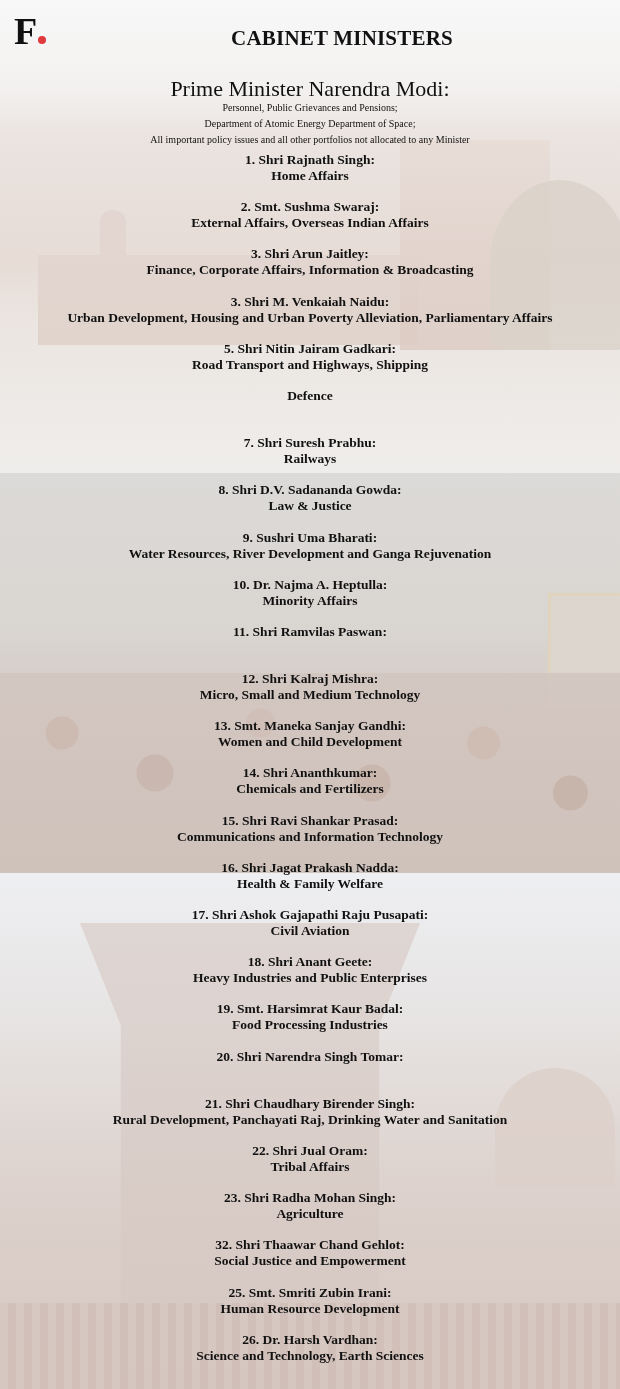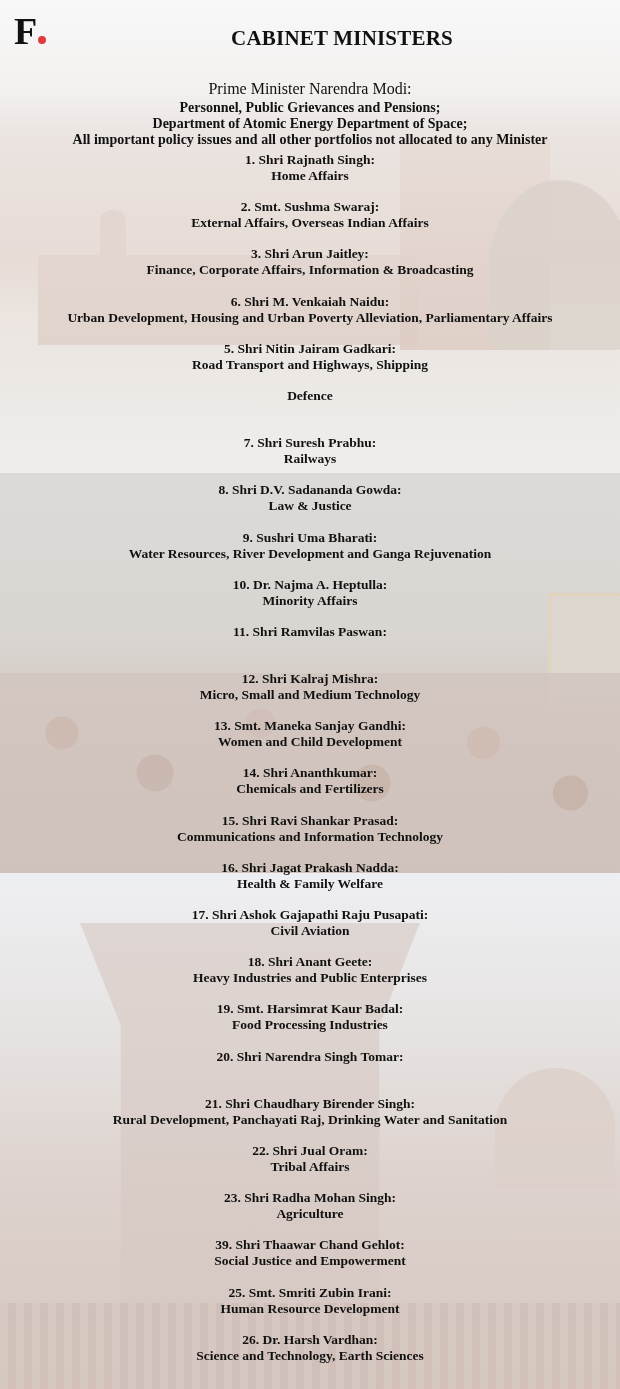--- a/index.html
+++ b/index.html
@@ -47,22 +47,22 @@
   .logo {
     position: absolute; left: 14px; top: 12px;
     font-family: "Liberation Serif", serif; font-weight: bold; font-size: 38px; line-height: 38px; color: #111;
   }
   .logo .dot { display:inline-block; width:8px; height:8px; border-radius:50%; background:#e03a3e; margin-left:1px; vertical-align: baseline; }
   .title {
     position: absolute; left: 0; top: 26px; width: 620px; text-align:center;
     font-weight: bold; font-size: 21px; letter-spacing: 0.2px; padding-left: 32px;
   }
   .pm { position:absolute; left:0; top:78px; width:620px; text-align:center; }
-  .pm-name { font-size: 16px; line-height: 22px; }
-  .pm-line { font-size: 14px; line-height: 16px; font-weight: bold; }
+  .pm-name { font-size: 22px; line-height: 22px; }
+  .pm-line { font-size: 10px; line-height: 16px; font-weight: normal; }
 
   .ministers { position:absolute; left:0; top:152px; width:620px; }
   .minister { height: 47.2px; text-align:center; }
   .minister .name, .minister .portfolio { font-size: 13.5px; line-height: 16px; font-weight: bold; display:block; }
 </style>
 </head>
 <body>
 
 <div class="bg bg-1">
   <div class="road"></div>
@@ -101,21 +101,21 @@
     </div>
   <div class="minister">
       <span class="name">2. Smt. Sushma Swaraj:</span>
       <span class="portfolio">External Affairs, Overseas Indian Affairs</span>
     </div>
   <div class="minister">
       <span class="name">3. Shri Arun Jaitley:</span>
       <span class="portfolio">Finance, Corporate Affairs, Information &amp; Broadcasting</span>
     </div>
   <div class="minister">
-      <span class="name">6. Shri M. Venkaiah Naidu:</span>
+      <span class="name">3. Shri M. Venkaiah Naidu:</span>
       <span class="portfolio">Urban Development, Housing and Urban Poverty Alleviation, Parliamentary Affairs</span>
     </div>
   <div class="minister">
       <span class="name">5. Shri Nitin Jairam Gadkari:</span>
       <span class="portfolio">Road Transport and Highways, Shipping</span>
     </div>
   <div class="minister">
       <span class="portfolio">Defence</span>
     </div>
   <div class="minister">
@@ -178,21 +178,21 @@
     </div>
   <div class="minister">
       <span class="name">22. Shri Jual Oram:</span>
       <span class="portfolio">Tribal Affairs</span>
     </div>
   <div class="minister">
       <span class="name">23. Shri Radha Mohan Singh:</span>
       <span class="portfolio">Agriculture</span>
     </div>
   <div class="minister">
-      <span class="name">39. Shri Thaawar Chand Gehlot:</span>
+      <span class="name">32. Shri Thaawar Chand Gehlot:</span>
       <span class="portfolio">Social Justice and Empowerment</span>
     </div>
   <div class="minister">
       <span class="name">25. Smt. Smriti Zubin Irani:</span>
       <span class="portfolio">Human Resource Development</span>
     </div>
   <div class="minister">
       <span class="name">26. Dr. Harsh Vardhan:</span>
       <span class="portfolio">Science and Technology, Earth Sciences</span>
     </div>

